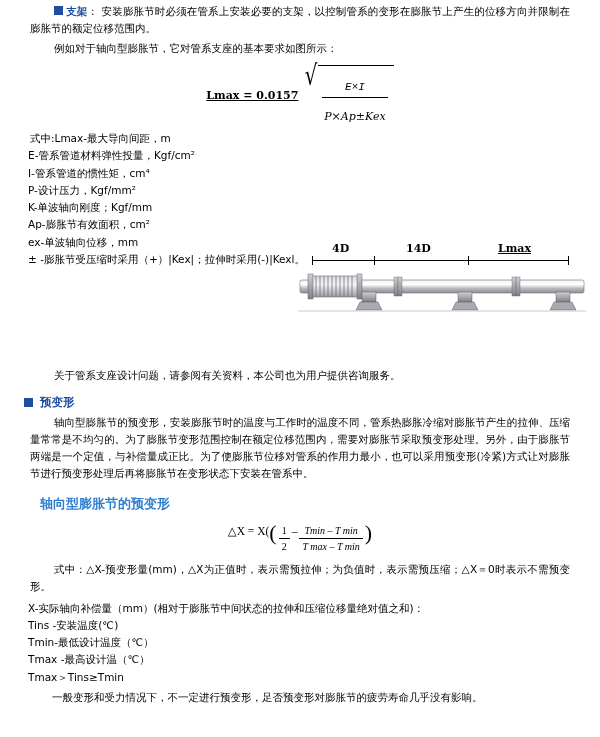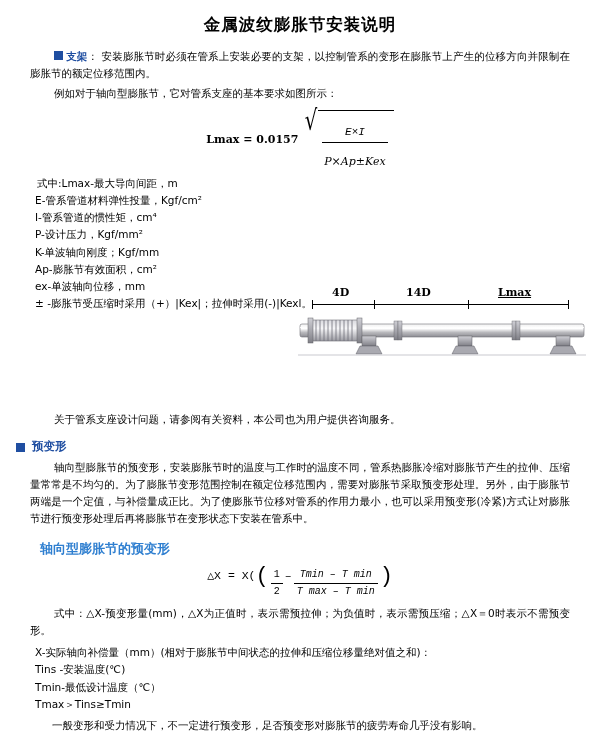--- a/index.html
+++ b/index.html
@@ -21,21 +21,21 @@
     text-align:center;
     margin:12px 0 10px 0;
     letter-spacing:1px;
     font-family:"DejaVu Serif", serif;
   }
 
   .sec-head {
     color:#1f4ea1;
     font-weight:bold;
     font-size:11.5px;
-    margin:10px 0 2px 16px;
+    margin:10px 0 2px 24px;
     display:flex;
     align-items:center;
     gap:4px;
   }
   .sq {
     display:inline-block;
     width:9px; height:9px;
     background:#1f4ea1;
     margin-right:3px;
   }
@@ -64,21 +64,21 @@
     display:flex;
     justify-content:center;
   }
   .formula {
     font-family:"DejaVu Serif", serif;
     font-size:11px;
     display:flex;
     align-items:center;
     gap:4px;
   }
-  .formula b { font-weight:bold; }
+  .formula b { font-weight:bold;text-decoration:underline; }
   .sqrt {
     display:flex;
     align-items:stretch;
   }
   .sqrt .radical {
     font-size:28px;
     line-height:0.8;
     transform:scaleX(0.7);
     margin-right:-2px;
   }
@@ -88,21 +88,20 @@
     display:flex;
     flex-direction:column;
     align-items:center;
     font-style:italic;
   }
   .sqrt .inner .num { padding:12px 2px 1px 2px;font-family:Liberation Mono, monospace; }
   .sqrt .inner .den { border-top:1px solid #000; padding:10px 2px 0 2px; }
 
   .defs {
     margin:6px 0 4px 0;
-    padding-left:7px;
   }
   .defs .row {
     margin:1.5px 0 1.5px 30px;
     line-height:1.5;
   }
   .defs .row.i1 { margin-left:28px; }
 
   .fig-block {
     position:relative;
     height:92px;
@@ -136,21 +135,21 @@
     top:0px;
     width:1px; height:9px;
     background:#000;
   }
   .pipe-art { position:relative; height:58px; }
 
   .eq-center {
     display:flex;
     justify-content:center;
     margin:8px 0 6px 0;
-    font-family:Liberation Mono, monospace;
+    font-family:Liberation Serif, serif;
     font-size:11.5px;
   }
   .frac {
     display:inline-flex;
     flex-direction:column;
     align-items:center;
     vertical-align:middle;
     margin:0 2px;
     font-size:10px;
   }
@@ -159,21 +158,20 @@
   .paren { font-size:22px; font-weight:300; line-height:0.9; }
   .ital { font-style:italic; }
 
   .small-note { margin:4px 30px 4px 52px; }
 </style>
 </head>
 <body>
 
 <div class="page">
 
-  <h1 class="doc-title">金属波纹膨胀节安装说明</h1>
 
   <p class="para indent">
     <span class="sq"></span><span class="inline-blue">支架</span>：&nbsp;<span>安装膨胀节时必须在管系上安装必要的支架，以控制管系的变形在膨胀节上产生的位移方向并限制在膨胀节的额定位移范围内。</span>
   </p>
 
   <p class="para indent">例如对于轴向型膨胀节，它对管系支座的基本要求如图所示：</p>
 
   <div class="formula-wrap">
     <div class="formula">
       <b>Lmax = 0.0157</b>
@@ -304,18 +302,19 @@
     </span>
     <span class="paren">)</span>
   </div>
 
   <p class="para indent">式中：△X-预变形量(mm)，△X为正值时，表示需预拉伸；为负值时，表示需预压缩；△X＝0时表示不需预变形。</p>
 
   <div class="defs">
     <div class="row i1">X-实际轴向补偿量（mm）(相对于膨胀节中间状态的拉伸和压缩位移量绝对值之和)：</div>
     <div class="row i1">Tins -安装温度(℃)</div>
     <div class="row i1">Tmin-最低设计温度（℃）</div>
+    <div class="row i1">Tmax -最高设计温（℃）</div>
     <div class="row i1">Tmax＞Tins≥Tmin</div>
   </div>
 
   <p class="small-note">一般变形和受力情况下，不一定进行预变形，足否预变形对膨胀节的疲劳寿命几乎没有影响。</p>
 
 </div>
 
 </body></html>

